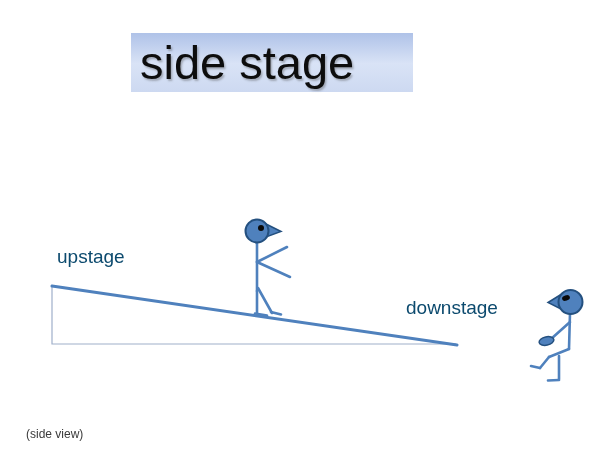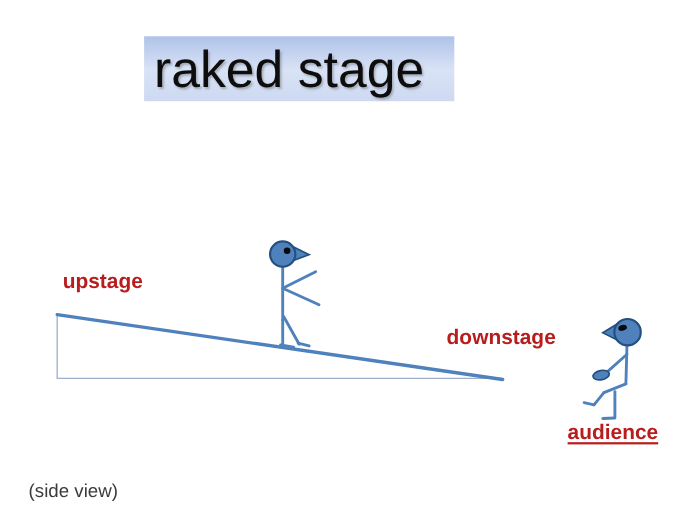--- a/index.html
+++ b/index.html
@@ -36,43 +36,43 @@
     height: 462px;
   }
   .thin-line { stroke: #9fafca; stroke-width: 1.2; fill: none; }
   .slope-line { stroke: #4f81bd; stroke-width: 3; fill: none; stroke-linecap: round; }
   .fig-line { stroke: #4f81bd; stroke-width: 2.6; fill: none; stroke-linecap: round; }
   .fig-solid { fill: #4f81bd; stroke: #24507f; stroke-width: 2; }
   .fig-solid-sm { fill: #4f81bd; stroke: #24507f; stroke-width: 1.5; }
   .fig-eye { fill: #0a0a0a; stroke: none; }
   .label {
     position: absolute;
-    font-weight: bold;
+    font-weight: normal;
     font-size: 19px;
-    color: #b91c1c;
+    color: #0c4a6e;
     white-space: nowrap;
   }
   .label-upstage   { left: 57px;  top: 246px; }
   .label-downstage { left: 406px; top: 297px; }
   .label-audience  { left: 516px; top: 383px; text-decoration: underline; text-underline-offset: 3px; text-decoration-thickness: 1.5px; }
   .caption {
     position: absolute;
     left: 26px;
-    top: 437px;
-    font-size: 17px;
+    top: 427px;
+    font-size: 12px;
     color: #3a3a3a;
   }
 </style>
 </head>
 <body>
 
 <div class="slide">
 
   <div class="title-box">
-    <span class="title-text">raked stage</span>
+    <span class="title-text">side stage</span>
   </div>
 
   <svg class="diagram" viewBox="0 0 616 462" xmlns="http://www.w3.org/2000/svg">
 
     <g>
       <polyline class="thin-line" points="52,286 52,344 456,344"></polyline>
       <line class="slope-line" x1="52" y1="286" x2="457" y2="345"></line>
     </g>
 
     <g>
@@ -98,16 +98,15 @@
       <line class="fig-line" x1="559" y1="356" x2="559" y2="379"></line>
       <line class="fig-line" x1="559" y1="380" x2="548" y2="380.5"></line>
       <polygon class="fig-solid-sm" points="561,294.5 548,302.5 561,309"></polygon>
       <circle class="fig-solid" cx="570.5" cy="302" r="12"></circle>
       <ellipse class="fig-eye" cx="566" cy="298" rx="4" ry="2.6" transform="rotate(-18 566 298)"></ellipse>
     </g>
   </svg>
 
   <div class="label label-upstage">upstage</div>
   <div class="label label-downstage">downstage</div>
-  <div class="label label-audience">audience</div>
   <div class="caption">(side view)</div>
 
 </div>
 
 </body></html>

